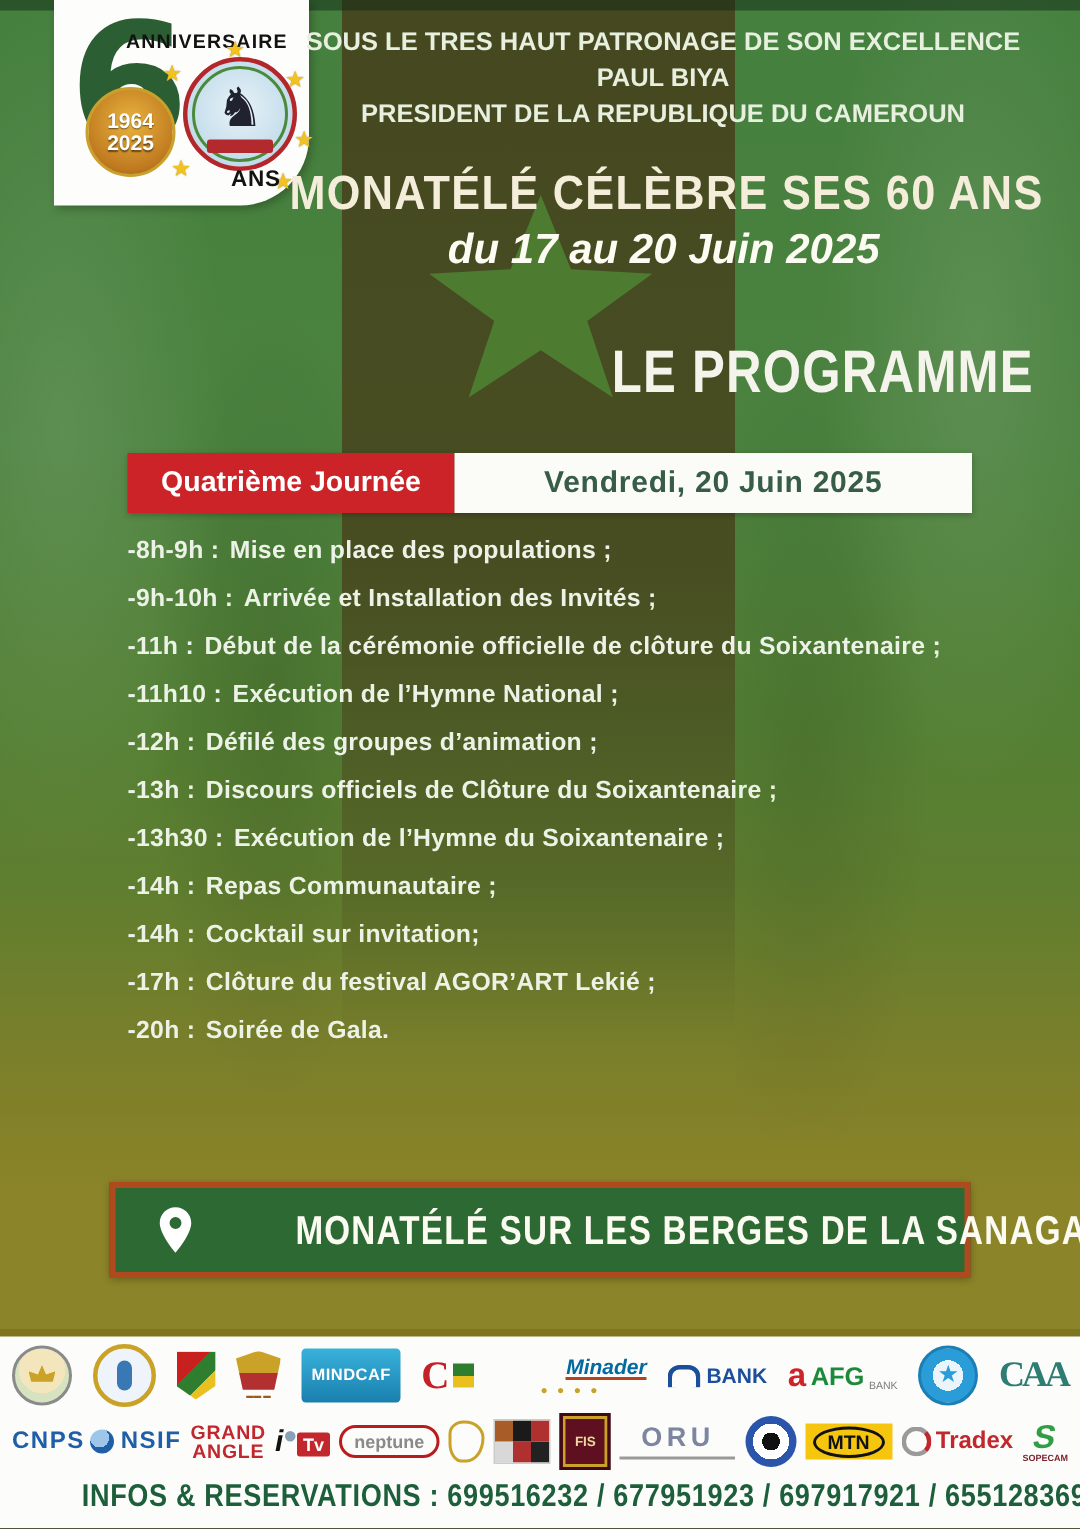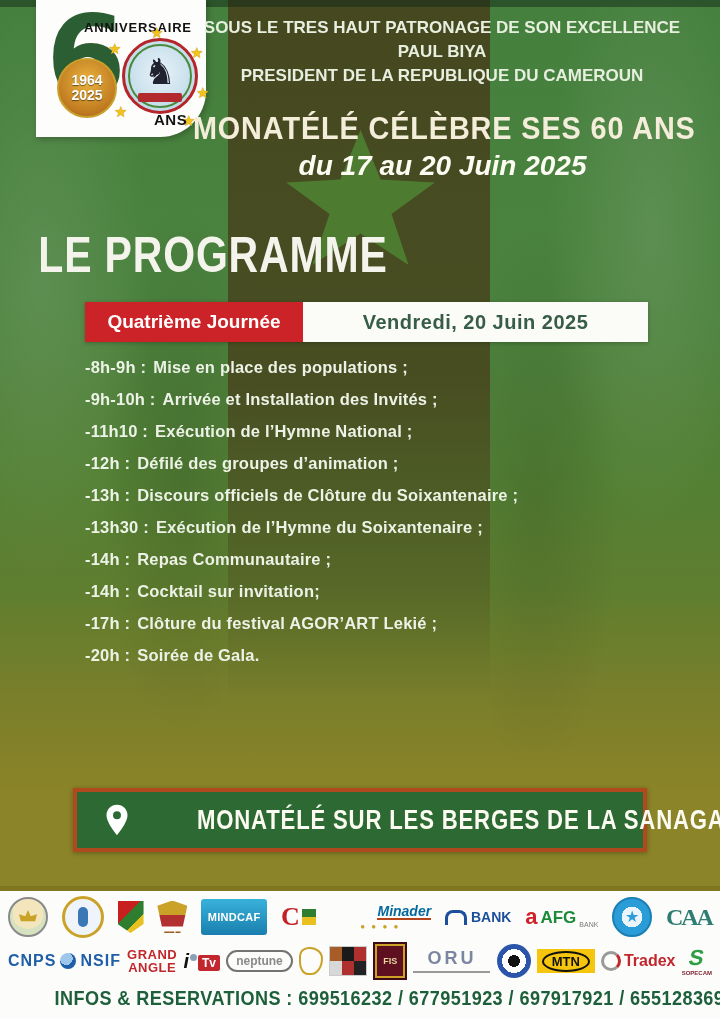--- a/index.html
+++ b/index.html
@@ -42,21 +42,21 @@
   .badge-star{position:absolute;font-size:15px;color:#f2c31f;text-shadow:0 0 1px #9c7400;}
 
   
   .header-block{position:absolute;left:172px;right:8px;top:16px;text-align:center;color:#e7efdf;
     font-weight:bold;font-size:17px;line-height:24px;}
   .cond{display:inline-block;transform:scaleX(.84);transform-origin:50% 50%;font-weight:bold;white-space:nowrap;}
   .title{position:absolute;left:165px;right:0;top:110px;text-align:center;color:#f3edd9;font-size:32px;letter-spacing:1px;}
   .title .cond{transform:scaleX(.9);}
   .date-range{position:absolute;left:165px;right:0;top:150px;text-align:center;color:#fcfcf2;
     font-size:28px;font-style:italic;font-weight:bold;}
-  .section-title{position:absolute;left:0;right:0;top:226px;text-align:left;color:#f4f4ec;font-size:50px;}
+  .section-title{position:absolute;left:0;right:0;top:226px;text-align:right;color:#f4f4ec;font-size:40px;}
   .section-title .cond{transform:scaleX(.82);letter-spacing:1px;}
 
   
   .day-banner{position:absolute;left:85px;top:302px;display:flex;height:40px;box-shadow:0 1px 4px rgba(0,0,0,.25);}
   .day-left{width:218px;background:#cc2328;color:#fff;font-weight:bold;font-size:19px;
     display:flex;align-items:center;justify-content:center;}
   .day-right{width:345px;background:#fbfbf8;color:#375d47;font-weight:bold;font-size:20px;
     display:flex;align-items:center;justify-content:center;letter-spacing:.5px;}
 
   
@@ -108,21 +108,21 @@
   .lg-caa{color:#2e7d72;font-family:"Liberation Serif",serif;font-weight:bold;font-size:24px;letter-spacing:-2px;text-align:right;}
   .lg-cnps{flex-direction:row;}
   .lg-cnps .t{color:#1f5fa8;font-weight:bold;font-size:16px;letter-spacing:1px;}
   .lg-cnps .globe{width:16px;height:16px;border-radius:50%;margin:0 4px;
     background:radial-gradient(circle at 40% 35%,#9ec6ea 0 45%,#1f5fa8 45%);}
   .lg-ga{color:#c1272d;font-weight:bold;font-size:13px;letter-spacing:.5px;text-align:center;}
   .lg-infotv{flex-direction:row;align-items:flex-end;}
   .lg-infotv .i{color:#111;font-style:italic;font-weight:bold;font-size:20px;}
   .lg-infotv .dot{width:7px;height:7px;border-radius:50%;background:#8aa0b8;margin:0 1px 10px 1px;}
   .lg-infotv .tv{color:#fff;background:#c1272d;font-weight:bold;font-size:12px;padding:2px 4px;border-radius:2px;}
-  .lg-neptune{border:2px solid #737373;border-radius:12px;padding:3px 8px;color:#8a8a8a;font-size:12px;font-weight:bold;}
+  .lg-neptune{border:2px solid #b91c1c;border-radius:12px;padding:3px 8px;color:#8a8a8a;font-size:12px;font-weight:bold;}
   .lg-africa{width:20px;height:24px;border:2px solid #c9a227;border-radius:45% 60% 55% 40%/35% 45% 65% 50%;}
   .lg-mosaic{width:36px;height:28px;border:1px solid #ccc;
     background-image:linear-gradient(90deg,#a85c28 0 33%,#1a1a1a 33% 66%,#b03030 66% 100%),
                      linear-gradient(90deg,#d8d8d8 0 33%,#b03030 33% 66%,#222 66% 100%);
     background-size:100% 50%;background-position:0 0,0 100%;background-repeat:no-repeat;}
   .lg-fis{width:30px;height:34px;background:#5e1020;color:#e8d8a0;font-size:9px;font-weight:bold;
     border:2px solid #3d0a15;box-shadow:inset 0 0 0 2px #c9a227;}
   .lg-oru{color:#7c86a0;font-weight:bold;font-size:18px;letter-spacing:3px;border-bottom:2px solid #999;padding:0 14px 4px;}
   .lg-eye{width:34px;height:34px;border-radius:50%;
     background:radial-gradient(circle at 50% 50%,#111 0 6px,#fff 6px 12px,#2a55aa 12px);}
@@ -185,20 +185,21 @@
   </div>
 
   <div class="day-banner">
     <div class="day-left">Quatrième Journée</div>
     <div class="day-right">Vendredi, 20 Juin 2025</div>
   </div>
 
   <div class="program">
     <div class="prog-item"><span class="prog-time">-8h-9h :</span><span>Mise en place des populations ;</span></div>
     <div class="prog-item"><span class="prog-time">-9h-10h :</span><span>Arrivée et Installation des Invités ;</span></div>
+    <div class="prog-item"><span class="prog-time">-11h :</span><span>Début de la cérémonie officielle de clôture du Soixantenaire ;</span></div>
     <div class="prog-item"><span class="prog-time">-11h10 :</span><span>Exécution de l’Hymne National ;</span></div>
     <div class="prog-item"><span class="prog-time">-12h :</span><span>Défilé des groupes d’animation ;</span></div>
     <div class="prog-item"><span class="prog-time">-13h :</span><span>Discours officiels  de Clôture du Soixantenaire ;</span></div>
     <div class="prog-item"><span class="prog-time">-13h30 :</span><span>Exécution de l’Hymne du Soixantenaire ;</span></div>
     <div class="prog-item"><span class="prog-time">-14h :</span><span>Repas Communautaire ;</span></div>
     <div class="prog-item"><span class="prog-time">-14h :</span><span>Cocktail sur invitation;</span></div>
     <div class="prog-item"><span class="prog-time">-17h :</span><span>Clôture du festival AGOR’ART Lekié ;</span></div>
     <div class="prog-item"><span class="prog-time">-20h :</span><span>Soirée de Gala.</span></div>
   </div>
 

